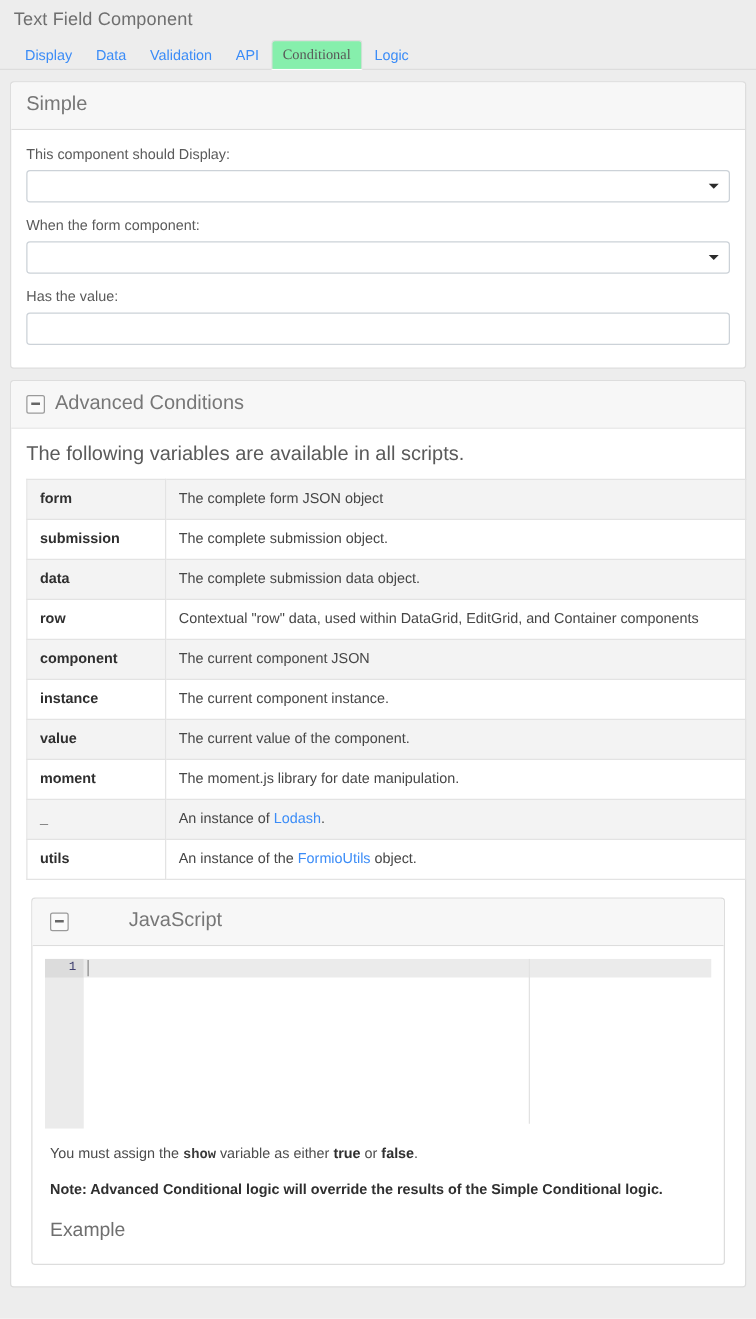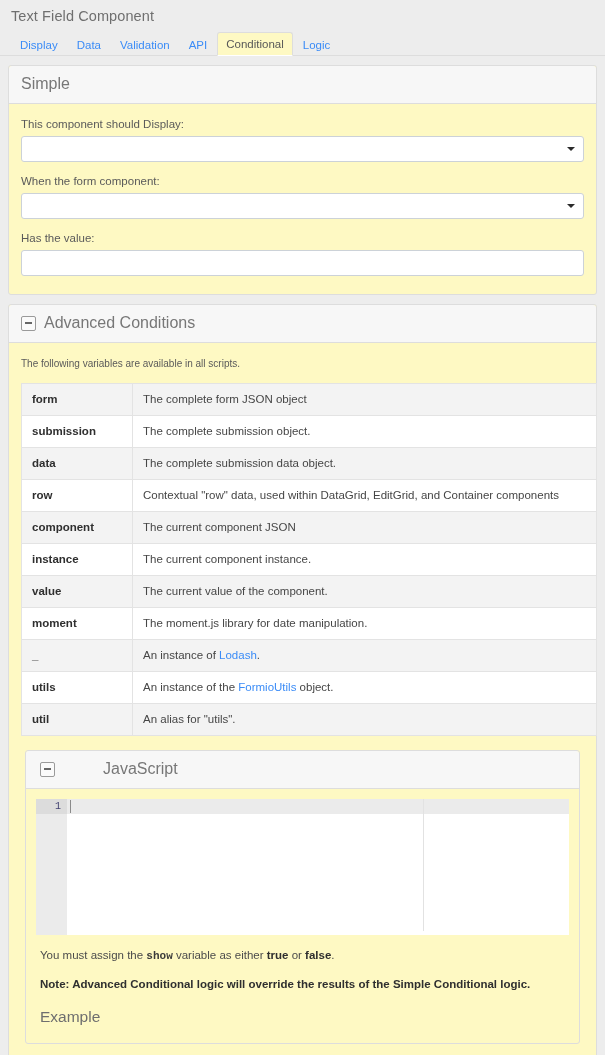--- a/index.html
+++ b/index.html
@@ -48,29 +48,30 @@
     border: 1px solid transparent;
     border-bottom: none;
     border-radius: 3px 3px 0 0;
     position: relative;
     top: 1px;
     cursor: pointer;
     white-space: nowrap;
   }
   .tab.active {
     color: #585858;
-    background: #fef9c3;
+    background: #86efac;
     border-color: #ddd;
     border-bottom: 1px solid #fff;
     cursor: default;
+    font-family: Liberation Serif, serif;
   }
 
   
   .panel {
-    background: #fef9c3;
+    background: #ffffff;
     border: 1px solid #ddd;
     border-radius: 3px;
     margin: 9px 8px 0 8px;
   }
   .panel-heading {
     background: #f7f7f7;
     border-bottom: 1px solid #ddd;
     padding: 8px 12px 9px 12px;
     border-radius: 3px 3px 0 0;
   }
@@ -138,21 +139,21 @@
     width: 0;
     height: 0;
     border-left: 4px solid transparent;
     border-right: 4px solid transparent;
     border-top: 4px solid #2b2b2b;
     pointer-events: none;
   }
 
   
   .var-intro {
-    font-size: 10px;
+    font-size: 16px;
     color: #5a5a5a;
     margin: 1px 0 12px 0;
     line-height: 14px;
   }
   table.var-table {
     width: 576px;
     border-collapse: collapse;
     border: 1px solid #e0e0e0;
     table-layout: fixed;
   }
@@ -356,24 +357,20 @@
             <td><span>The moment.js library for date manipulation.</span></td>
           </tr>
           <tr>
             <td class="var-name">_</td>
             <td><span>An instance of </span><a href="#">Lodash</a><span>.</span></td>
           </tr>
           <tr>
             <td class="var-name">utils</td>
             <td><span>An instance of the </span><a href="#">FormioUtils</a><span> object.</span></td>
           </tr>
-          <tr>
-            <td class="var-name">util</td>
-            <td><span>An alias for "utils".</span></td>
-          </tr>
         </tbody>
       </table>
 
       <div class="panel panel-nested">
         <div class="panel-heading">
           <h3 class="panel-title">
             <span class="collapse-icon">
                 <span></span>
               </span>
             <span>JavaScript</span>

